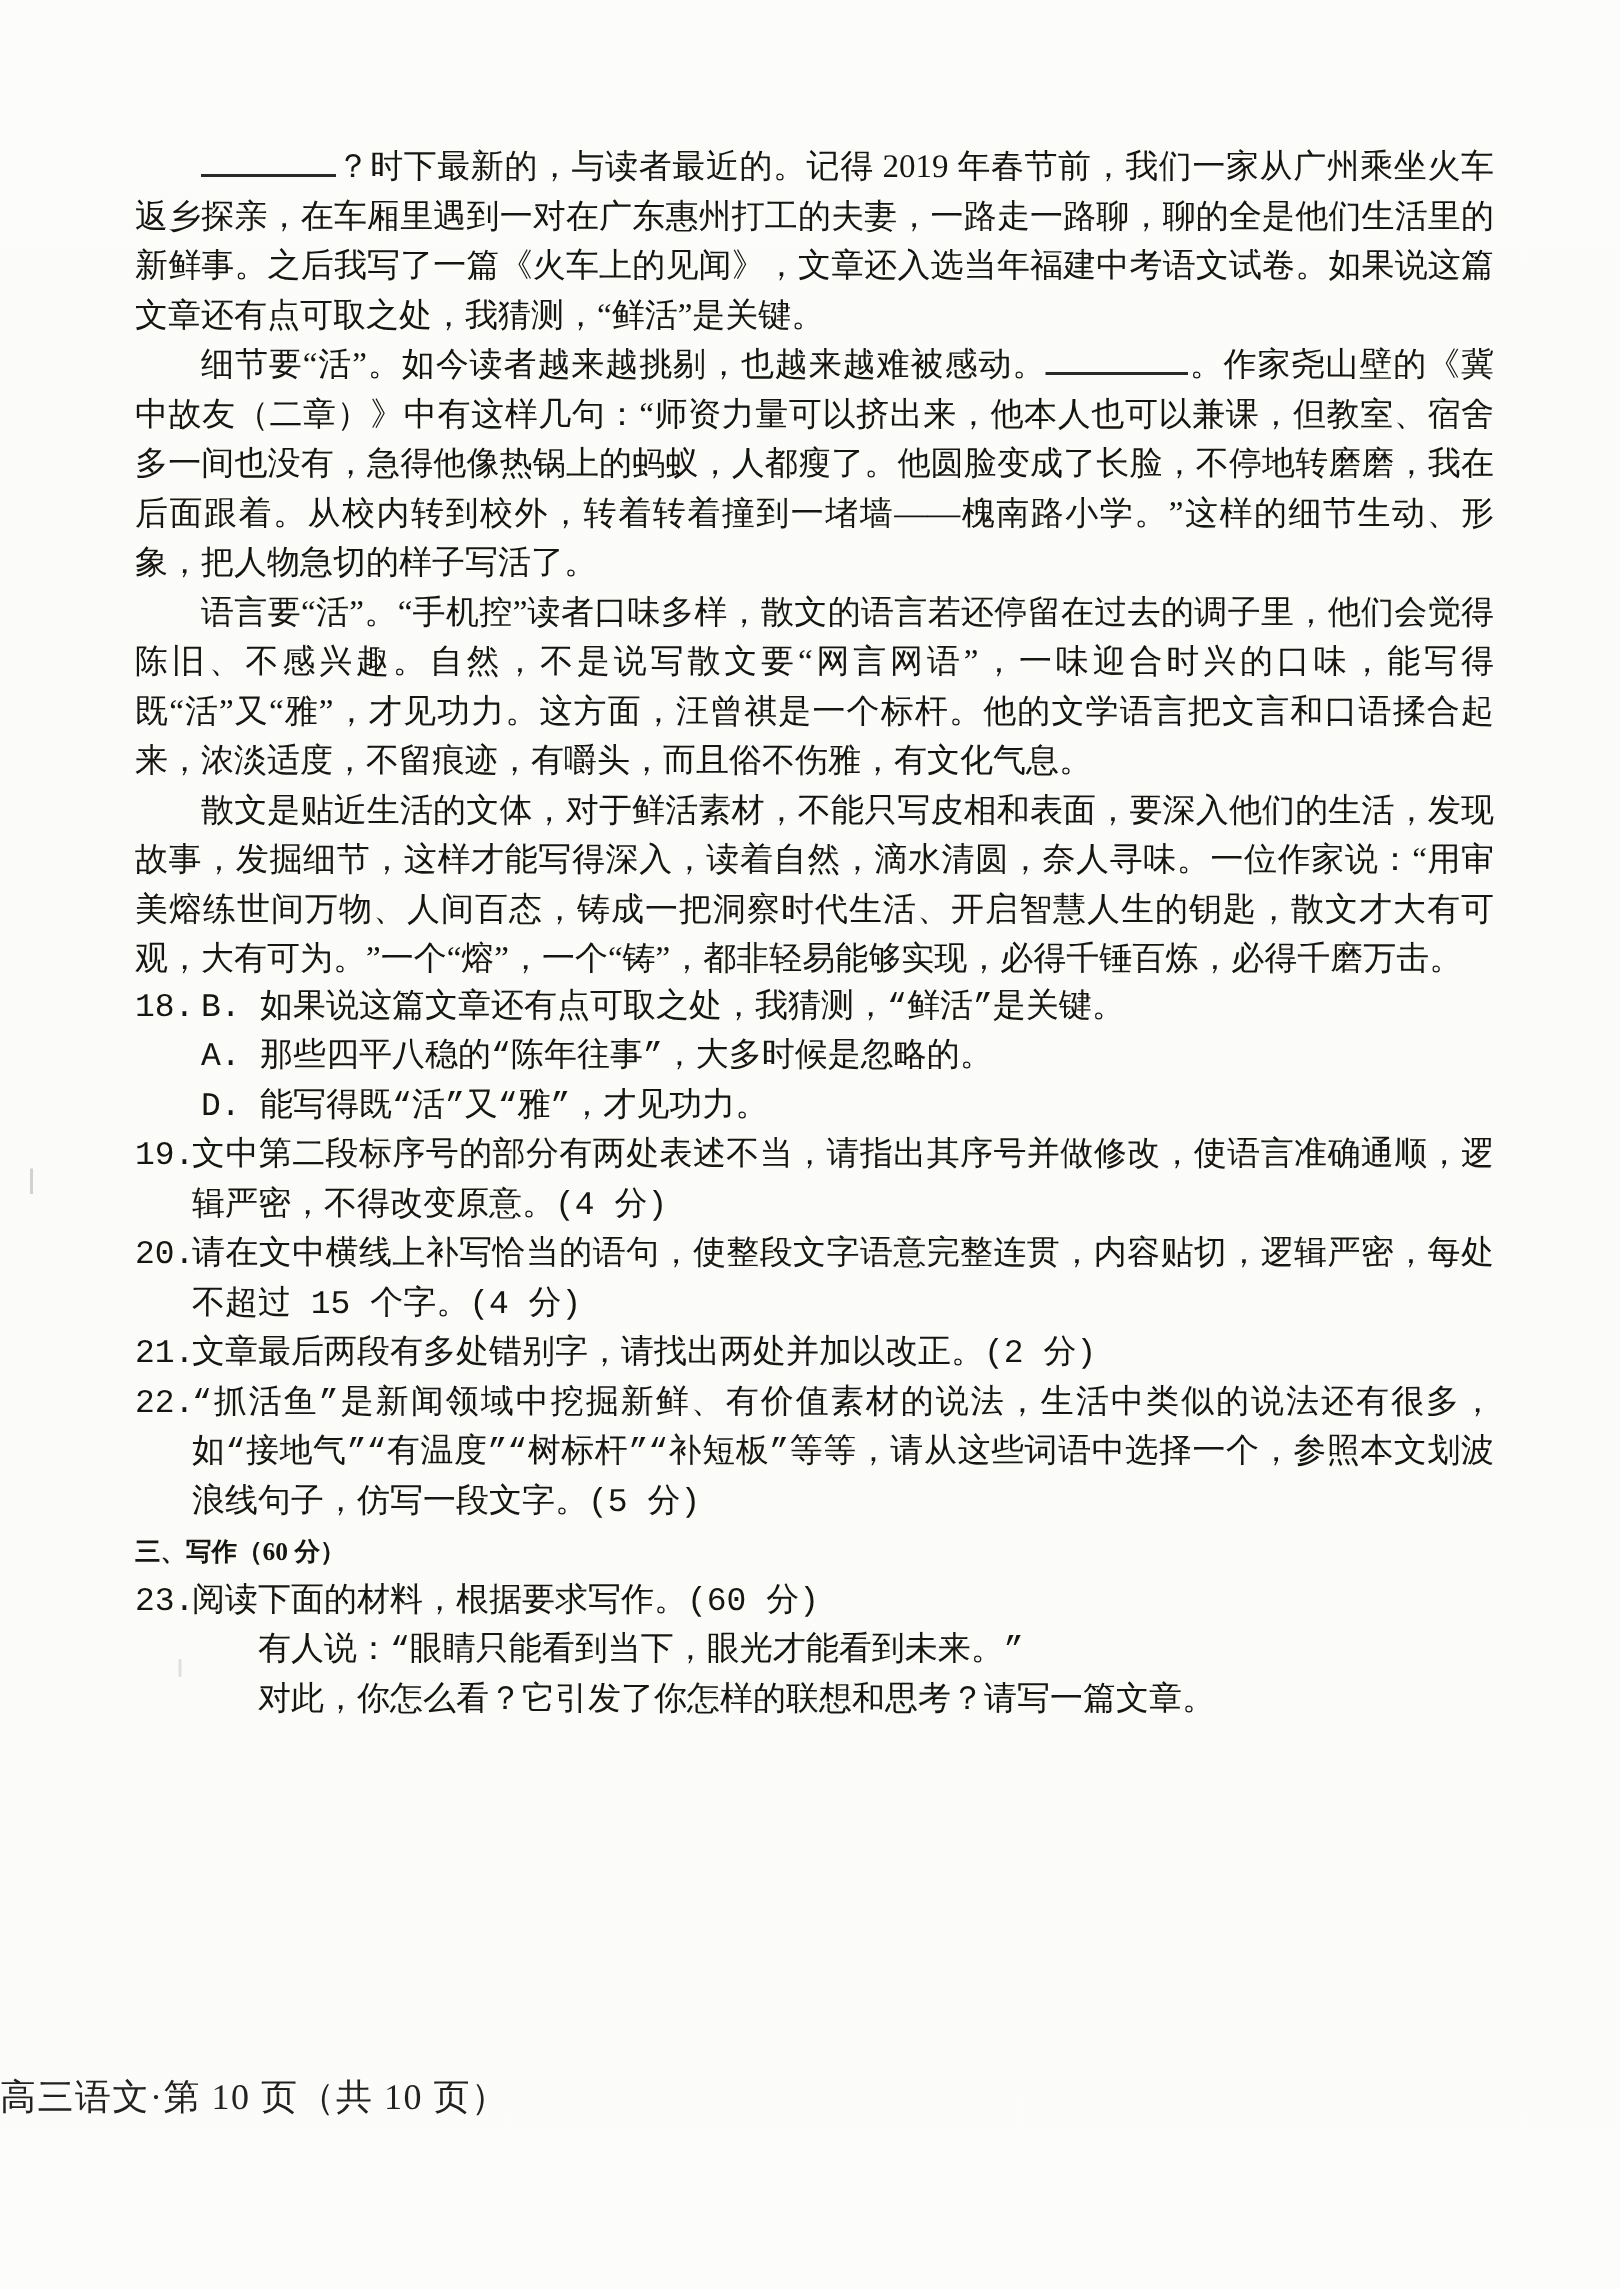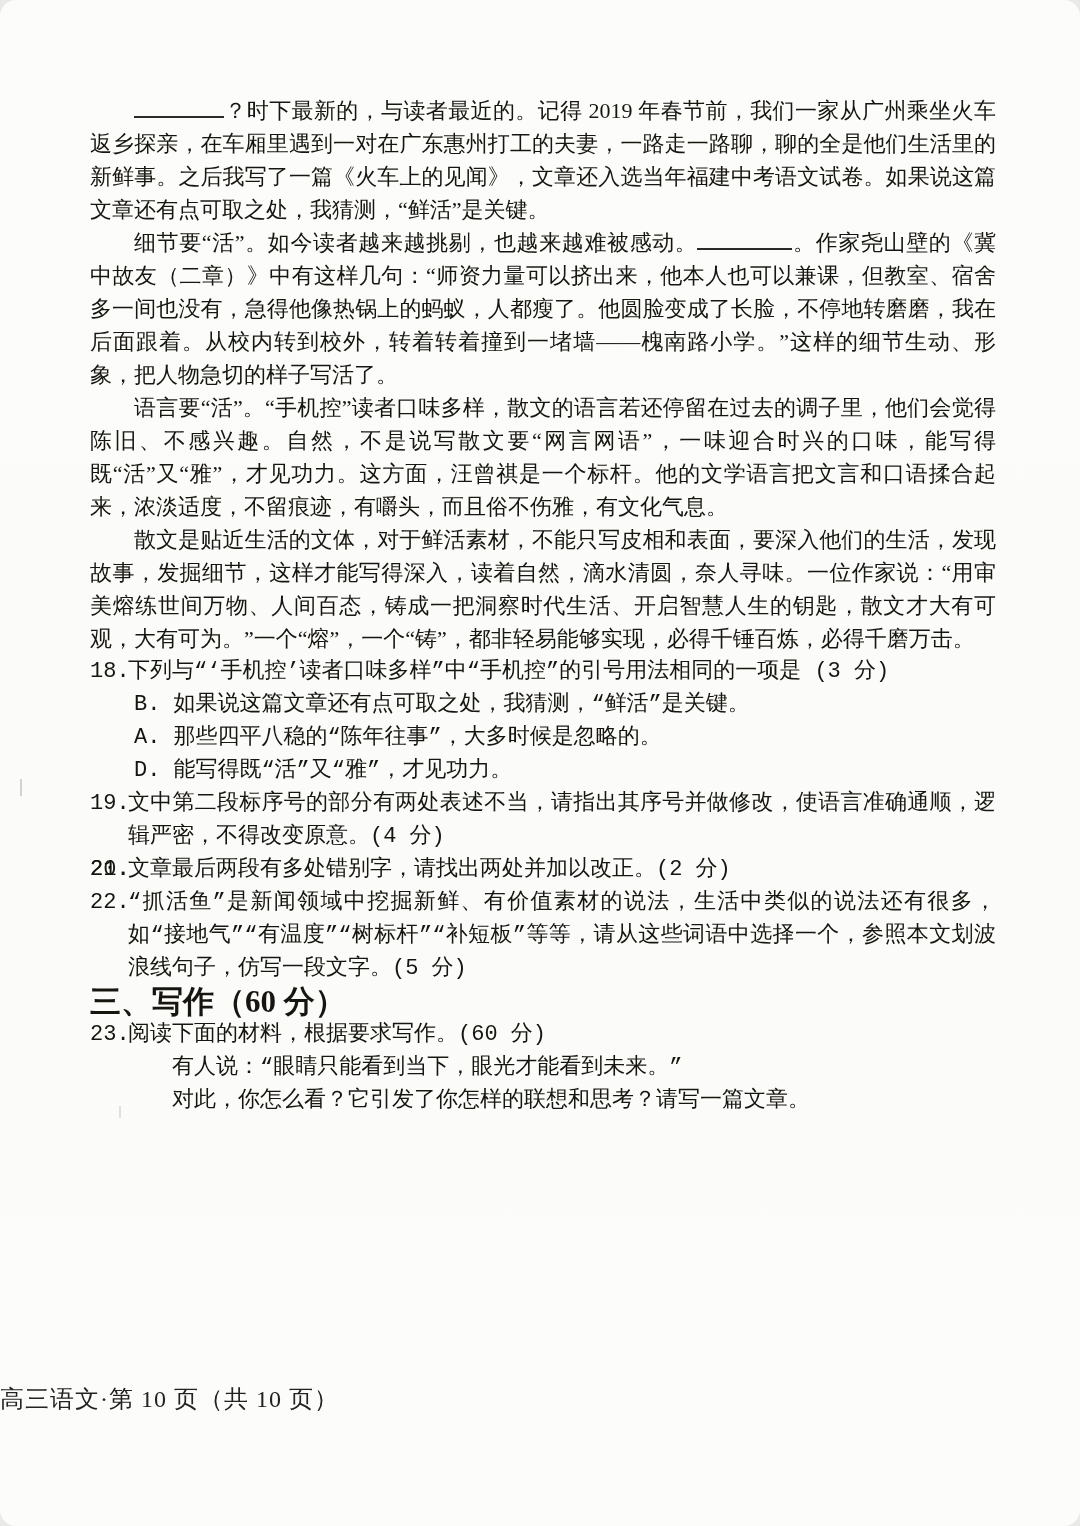--- a/index.html
+++ b/index.html
@@ -8,21 +8,20 @@
     width: 1080px; height: 1526px;
     background: #e9e9e7;
     font-family: "Liberation Serif", "DejaVu Serif", serif;
   }
   .page {
     position: relative;
     width: 1080px; height: 1526px;
     background: linear-gradient(180deg, #fcfcfa 0%, #fbfbf9 60%, #fcfcfb 100%);
     color: #17150f;
     overflow: hidden;
-    border-radius: 16px;
   }
   .content {
     position: absolute;
     left: 90px; top: 94px; width: 906px;
     font-size: 22px; line-height: 33px;
     text-align: justify;
   }
   .para { margin: 0; text-indent: 2em; }
   .blank {
     display: inline-block;
@@ -33,21 +32,21 @@
   .b1 { width: 90px; }
   .b2 { width: 95px; }
   .q { position: relative; padding-left: 38px; margin: 0; font-family: Liberation Mono, monospace; }
   .qnum { position: absolute; left: 0; top: 0; }
   .opts { padding-left: 6px; }
   .opt { margin: 0; }
   .optlabel { margin-right: 13px; }
   .section-heading {
     margin: 0;
     font-weight: bold;
-    font-size: 31px;
+    font-size: 17px;
     line-height: 33px;
   }
   .material { margin: 0; text-indent: 2em; }
   .footer {
     position: absolute;
     top: 1388px; left: 0; width: 100%;
     text-align: left;
     font-size: 24px;
     line-height: 22px;
     color: #242220;
@@ -65,34 +64,34 @@
 
     <p class="para"><span class="blank b1"></span><span>？时下最新的，与读者最近的。记得 2019 年春节前，我们一家从广州乘坐火车返乡探亲，在车厢里遇到一对在广东惠州打工的夫妻，一路走一路聊，聊的全是他们生活里的新鲜事。之后我写了一篇《火车上的见闻》，文章还入选当年福建中考语文试卷。如果说这篇文章还有点可取之处，我猜测，“鲜活”是关键。</span></p>
 
     <p class="para"><span>细节要“活”。如今读者越来越挑剔，也越来越难被感动。</span><span class="blank b2"></span><span>。作家尧山壁的《冀中故友（二章）》中有这样几句：“师资力量可以挤出来，他本人也可以兼课，但教室、宿舍多一间也没有，急得他像热锅上的蚂蚁，人都瘦了。他圆脸变成了长脸，不停地转磨磨，我在后面跟着。从校内转到校外，转着转着撞到一堵墙——槐南路小学。”这样的细节生动、形象，把人物急切的样子写活了。</span></p>
 
     <p class="para">语言要“活”。“手机控”读者口味多样，散文的语言若还停留在过去的调子里，他们会觉得陈旧、不感兴趣。自然，不是说写散文要“网言网语”，一味迎合时兴的口味，能写得既“活”又“雅”，才见功力。这方面，汪曾祺是一个标杆。他的文学语言把文言和口语揉合起来，浓淡适度，不留痕迹，有嚼头，而且俗不伤雅，有文化气息。</p>
 
     <p class="para">散文是贴近生活的文体，对于鲜活素材，不能只写皮相和表面，要深入他们的生活，发现故事，发掘细节，这样才能写得深入，读着自然，滴水清圆，奈人寻味。一位作家说：“用审美熔练世间万物、人间百态，铸成一把洞察时代生活、开启智慧人生的钥匙，散文才大有可观，大有可为。”一个“熔”，一个“铸”，都非轻易能够实现，必得千锤百炼，必得千磨万击。</p>
 
     <div class="q">
-      <span class="qnum">18.</span><span>下列与“‘手机控’读者口味多样”中“手机控”的引号用法相同的一项是 (3 分)</span>
+      <span class="qnum">18.</span>
       <div class="opts">
         <p class="opt"><span class="optlabel">B.</span><span>如果说这篇文章还有点可取之处，我猜测，“鲜活”是关键。</span></p>
         <p class="opt"><span class="optlabel">A.</span><span>那些四平八稳的“陈年往事”，大多时候是忽略的。</span></p>
         <p class="opt"><span class="optlabel">D.</span><span>能写得既“活”又“雅”，才见功力。</span></p>
       </div>
     </div>
 
     <div class="q">
       <span class="qnum">19.</span><span>文中第二段标序号的部分有两处表述不当，请指出其序号并做修改，使语言准确通顺，逻辑严密，不得改变原意。(4 分)</span>
     </div>
 
     <div class="q">
-      <span class="qnum">20.</span>
+      <span class="qnum">20.</span><span>请在文中横线上补写恰当的语句，使整段文字语意完整连贯，内容贴切，逻辑严密，每处不超过 15 个字。(4 分)</span>
     </div>
 
     <div class="q">
       <span class="qnum">21.</span><span>文章最后两段有多处错别字，请找出两处并加以改正。(2 分)</span>
     </div>
 
     <div class="q">
       <span class="qnum">22.</span><span>“抓活鱼”是新闻领域中挖掘新鲜、有价值素材的说法，生活中类似的说法还有很多，如“接地气”“有温度”“树标杆”“补短板”等等，请从这些词语中选择一个，参照本文划波浪线句子，仿写一段文字。(5 分)</span>
     </div>
 

